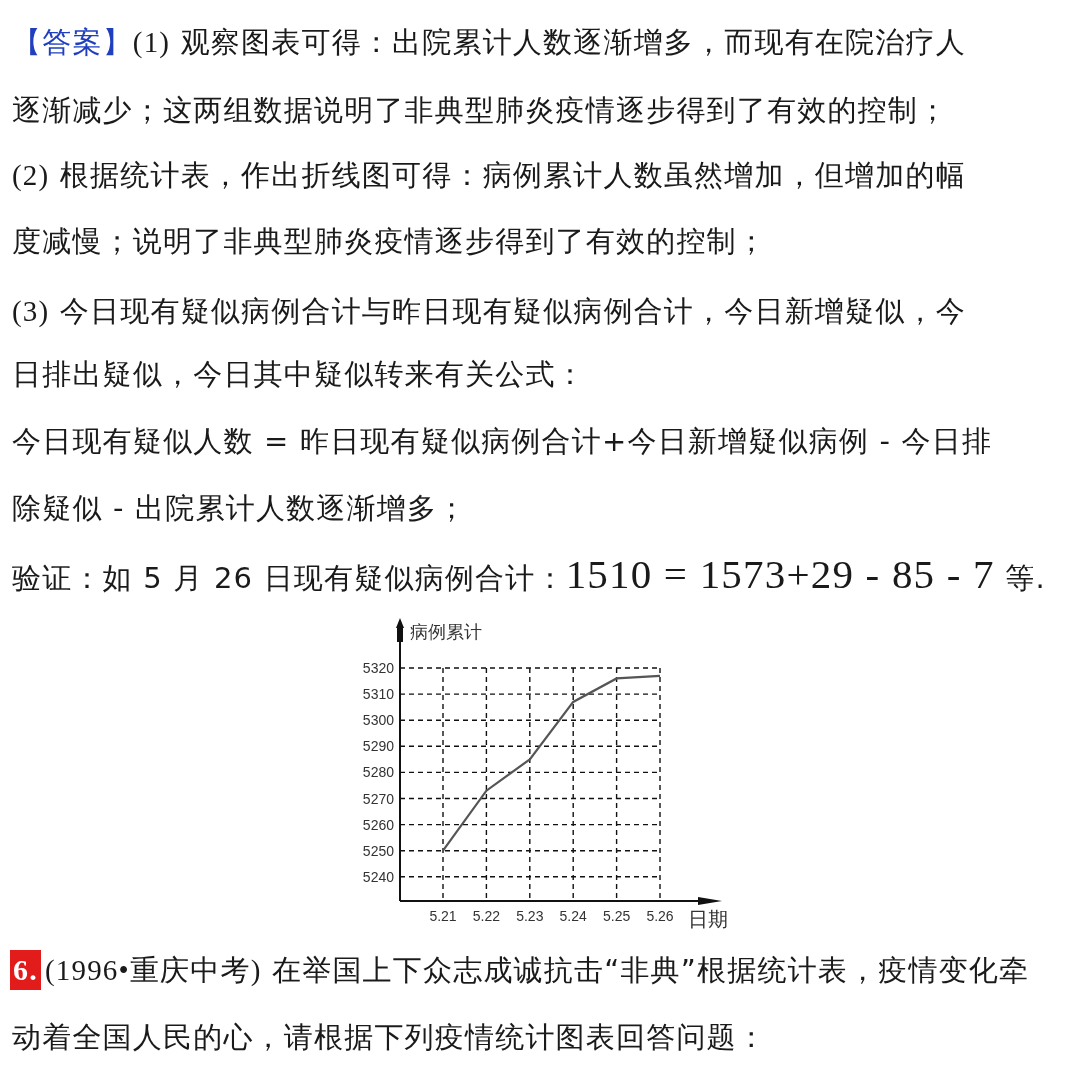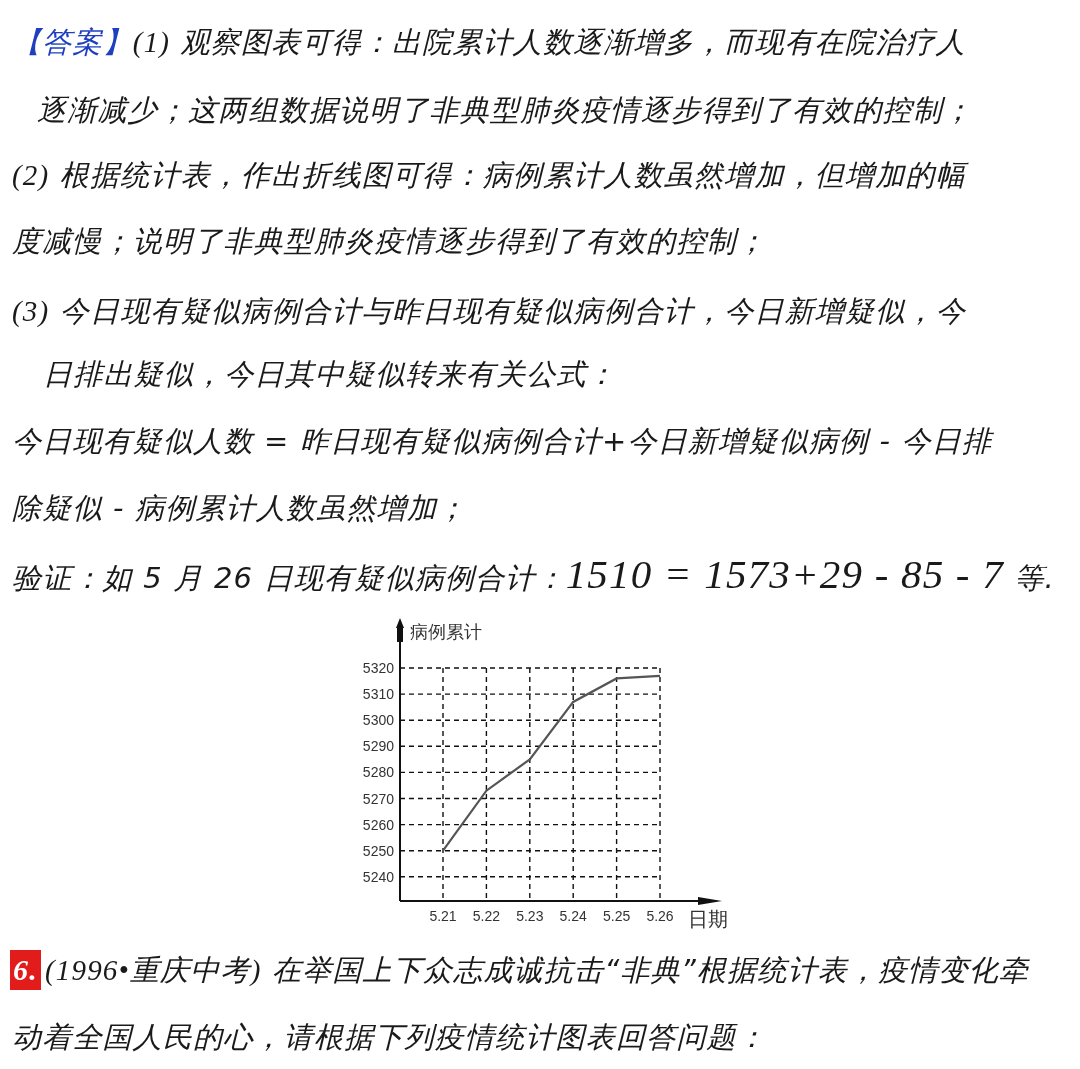--- a/index.html
+++ b/index.html
@@ -3,58 +3,58 @@
 <meta charset="utf-8">
 <style>
   html, body { margin: 0; padding: 0; background: #ffffff; }
   body {
     width: 1080px; height: 1069px; position: relative; overflow: hidden;
     font-family: "DejaVu Sans", "Liberation Sans", sans-serif;
     color: #1a1a1a;
   }
   .line {
     position: absolute; left: 12px; white-space: nowrap;
-    font-size: 29px; line-height: 40px; letter-spacing: 1.2px; font-style: italic;
+    font-size: 29px; line-height: 40px; letter-spacing: 1.2px;
   }
   .serif { font-family: "Liberation Serif", "DejaVu Serif", serif; }
   .answer-tag { color: #1f3fbf; font-weight: normal; }
   .q-num {
     display: inline-block; background: #e21b1b; color: #ffffff;
     font-family: "Liberation Serif", serif; font-weight: bold;
     font-size: 30px; line-height: 40px; padding: 0 3px; margin-right: 4px;
   }
   #chart { position: absolute; left: 0; top: 0; width: 1080px; height: 1069px; pointer-events: none; }
   #chart text { font-family: "Liberation Sans", "DejaVu Sans", sans-serif; fill: #333333; }
 </style>
 </head>
 <body>
 
 <div class="line" style="top:22px;">
   <span class="answer-tag">【答案】</span><span class="serif">(1)</span> <span>观察图表可得：出院累计人数逐渐增多，而现有在院治疗人</span>
 </div>
-<div class="line" style="top:90px;margin-left:25px;">
+<div class="line" style="top:90px;">
   <span>逐渐减少；这两组数据说明了非典型肺炎疫情逐步得到了有效的控制；</span>
 </div>
 <div class="line" style="top:155px;">
   <span class="serif">(2)</span> <span>根据统计表，作出折线图可得：病例累计人数虽然增加，但增加的幅</span>
 </div>
 <div class="line" style="top:221px;">
   <span>度减慢；说明了非典型肺炎疫情逐步得到了有效的控制；</span>
 </div>
 <div class="line" style="top:291px;">
   <span class="serif">(3)</span> <span>今日现有疑似病例合计与昨日现有疑似病例合计，今日新增疑似，今</span>
 </div>
-<div class="line" style="top:354px;margin-left:31px;">
+<div class="line" style="top:354px;">
   <span>日排出疑似，今日其中疑似转来有关公式：</span>
 </div>
 <div class="line" style="top:421px;">
   <span>今日现有疑似人数 = 昨日现有疑似病例合计+今日新增疑似病例 - 今日排</span>
 </div>
 <div class="line" style="top:488px;">
-  <span>除疑似 - 病例累计人数虽然增加；</span>
+  <span>除疑似 - 出院累计人数逐渐增多；</span>
 </div>
 <div class="line" style="top:554px;">
   <span>验证：如 5 月 26 日现有疑似病例合计：</span><span class="serif" style="font-size:41px;">1510 = 1573+29 - 85 - 7</span> <span>等.</span>
 </div>
 
 <svg id="chart" viewBox="0 0 1080 1069">
   <g id="grid">
       <line x1="400" y1="876.8" x2="660" y2="876.8" stroke="#111" stroke-width="1.4" stroke-dasharray="5,4"></line>
       <line x1="400" y1="850.7" x2="660" y2="850.7" stroke="#111" stroke-width="1.4" stroke-dasharray="5,4"></line>
       <line x1="400" y1="824.6" x2="660" y2="824.6" stroke="#111" stroke-width="1.4" stroke-dasharray="5,4"></line>

